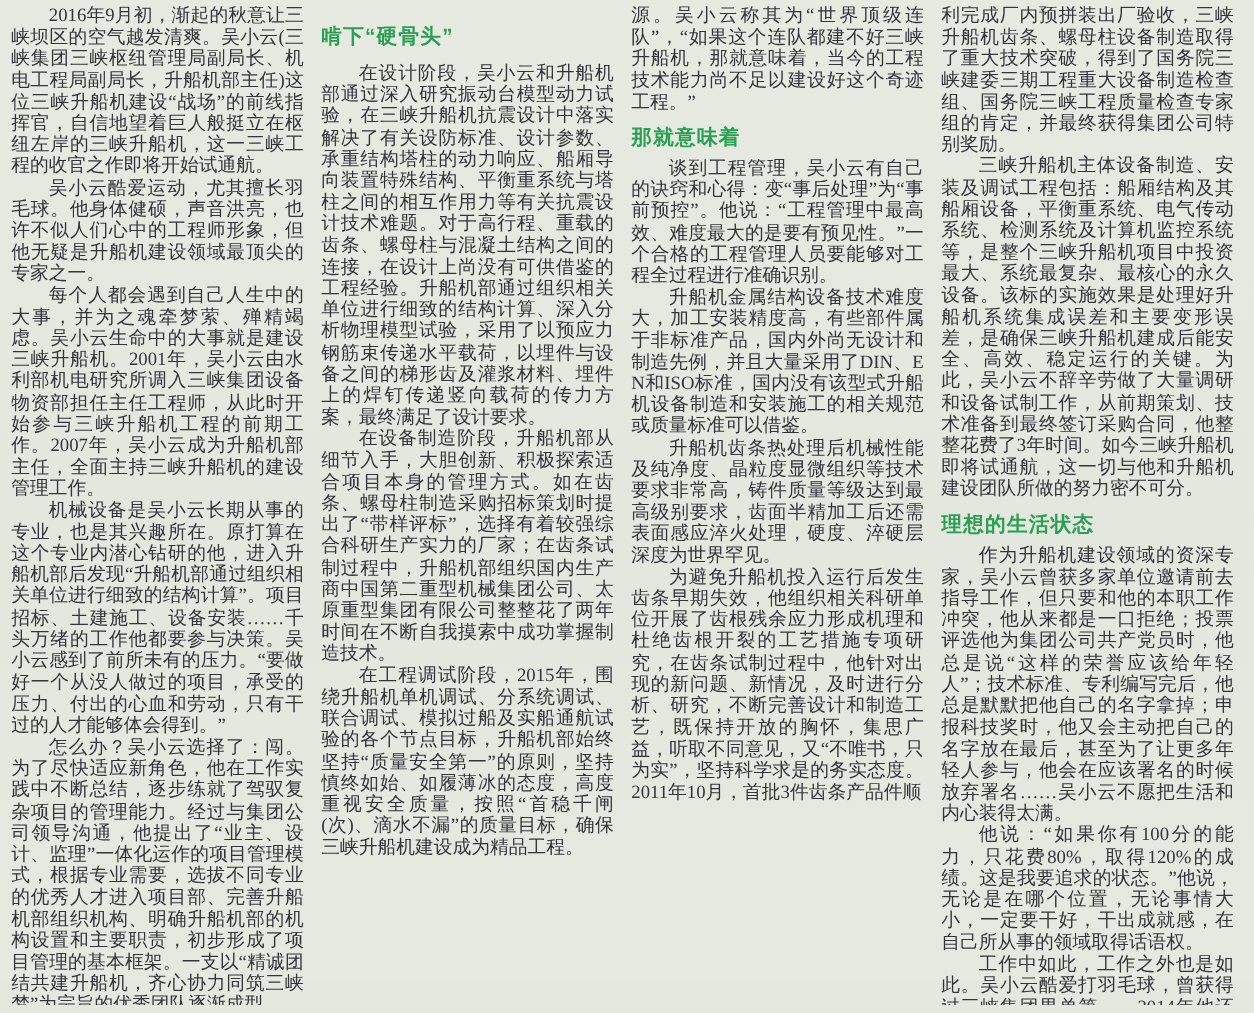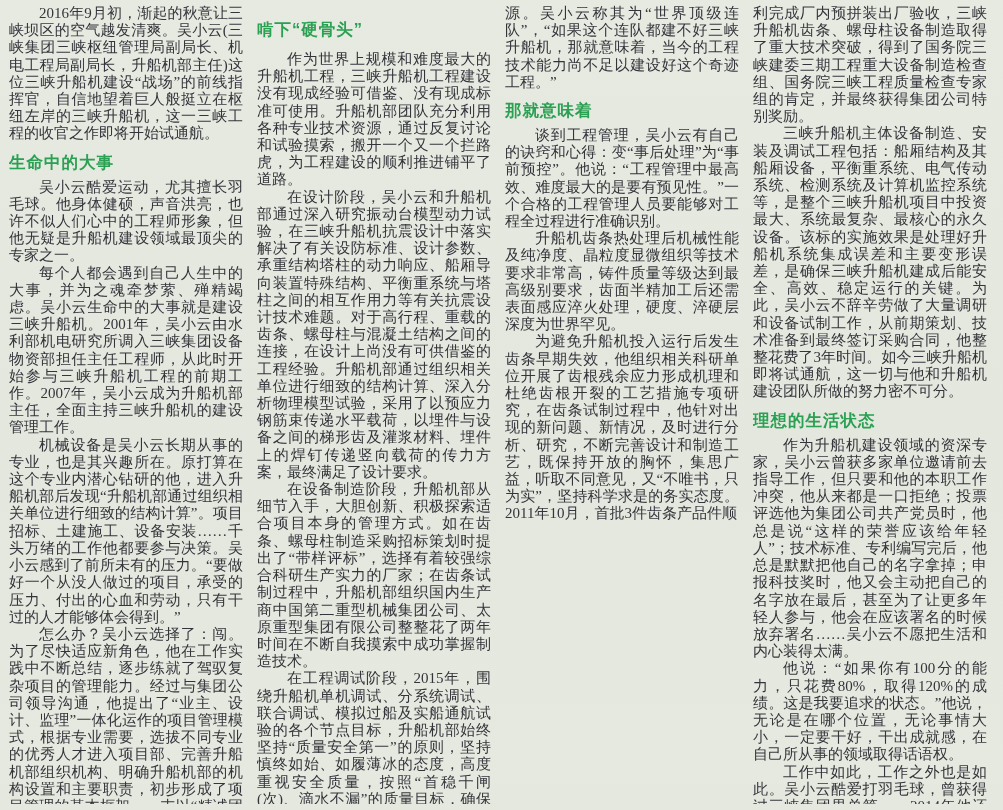--- a/index.html
+++ b/index.html
@@ -56,37 +56,36 @@
     margin-top: 14px;
     margin-bottom: 12px;
   }
 </style>
 </head>
 <body>
 
 <div class="page">
   <div class="col">
       <p>2016年9月初，渐起的秋意让三峡坝区的空气越发清爽。吴小云(三峡集团三峡枢纽管理局副局长、机电工程局副局长，升船机部主任)这位三峡升船机建设“战场”的前线指挥官，自信地望着巨人般挺立在枢纽左岸的三峡升船机，这一三峡工程的收官之作即将开始试通航。</p>
-      <h2>生命中的大事</h2>
       <p>吴小云酷爱运动，尤其擅长羽毛球。他身体健硕，声音洪亮，也许不似人们心中的工程师形象，但他无疑是升船机建设领域最顶尖的专家之一。</p>
       <p>每个人都会遇到自己人生中的大事，并为之魂牵梦萦、殚精竭虑。吴小云生命中的大事就是建设三峡升船机。2001年，吴小云由水利部机电研究所调入三峡集团设备物资部担任主任工程师，从此时开始参与三峡升船机工程的前期工作。2007年，吴小云成为升船机部主任，全面主持三峡升船机的建设管理工作。</p>
       <p>机械设备是吴小云长期从事的专业，也是其兴趣所在。原打算在这个专业内潜心钻研的他，进入升船机部后发现“升船机部通过组织相关单位进行细致的结构计算”。项目招标、土建施工、设备安装……千头万绪的工作他都要参与决策。吴小云感到了前所未有的压力。“要做好一个从没人做过的项目，承受的压力、付出的心血和劳动，只有干过的人才能够体会得到。”</p>
       <p>怎么办？吴小云选择了：闯。为了尽快适应新角色，他在工作实践中不断总结，逐步练就了驾驭复杂项目的管理能力。经过与集团公司领导沟通，他提出了“业主、设计、监理”一体化运作的项目管理模式，根据专业需要，选拔不同专业的优秀人才进入项目部、完善升船机部组织机构、明确升船机部的机构设置和主要职责，初步形成了项目管理的基本框架。一支以“精诚团结共建升船机，齐心协力同筑三峡梦”为宗旨的优秀团队逐渐成型。</p>
     </div>
   <div class="col">
       <h2 class="first">啃下“硬骨头”</h2>
-      <p>作为世界上规模和难度最大的升船机工程，三峡升船机工程建设没有现成经验可借鉴、没有现成标准可使用。升船机部团队充分利用各种专业技术资源，通过反复讨论和试验摸索，搬开一个又一个拦路虎，为工程建设的顺利推进铺平了道路。</p>
       <p>在设计阶段，吴小云和升船机部通过深入研究振动台模型动力试验，在三峡升船机抗震设计中落实解决了有关设防标准、设计参数、承重结构塔柱的动力响应、船厢导向装置特殊结构、平衡重系统与塔柱之间的相互作用力等有关抗震设计技术难题。对于高行程、重载的齿条、螺母柱与混凝土结构之间的连接，在设计上尚没有可供借鉴的工程经验。升船机部通过组织相关单位进行细致的结构计算、深入分析物理模型试验，采用了以预应力钢筋束传递水平载荷，以埋件与设备之间的梯形齿及灌浆材料、埋件上的焊钉传递竖向载荷的传力方案，最终满足了设计要求。</p>
       <p>在设备制造阶段，升船机部从细节入手，大胆创新、积极探索适合项目本身的管理方式。如在齿条、螺母柱制造采购招标策划时提出了“带样评标”，选择有着较强综合科研生产实力的厂家；在齿条试制过程中，升船机部组织国内生产商中国第二重型机械集团公司、太原重型集团有限公司整整花了两年时间在不断自我摸索中成功掌握制造技术。</p>
       <p>在工程调试阶段，2015年，围绕升船机单机调试、分系统调试、联合调试、模拟过船及实船通航试验的各个节点目标，升船机部始终坚持“质量安全第一”的原则，坚持慎终如始、如履薄冰的态度，高度重视安全质量，按照“首稳千闸(次)、滴水不漏”的质量目标，确保三峡升船机建设成为精品工程。</p>
     </div>
   <div class="col">
       <p class="cont">源。吴小云称其为“世界顶级连队”，“如果这个连队都建不好三峡升船机，那就意味着，当今的工程技术能力尚不足以建设好这个奇迹工程。”</p>
       <h2>那就意味着</h2>
       <p>谈到工程管理，吴小云有自己的诀窍和心得：变“事后处理”为“事前预控”。他说：“工程管理中最高效、难度最大的是要有预见性。”一个合格的工程管理人员要能够对工程全过程进行准确识别。</p>
+      <p>升船机金属结构设备技术难度大，加工安装精度高，有些部件属于非标准产品，国内外尚无设计和制造先例，并且大量采用了DIN、EN和ISO标准，国内没有该型式升船机设备制造和安装施工的相关规范或质量标准可以借鉴。</p>
       <p>升船机齿条热处理后机械性能及纯净度、晶粒度显微组织等技术要求非常高，铸件质量等级达到最高级别要求，齿面半精加工后还需表面感应淬火处理，硬度、淬硬层深度为世界罕见。</p>
       <p>为避免升船机投入运行后发生齿条早期失效，他组织相关科研单位开展了齿根残余应力形成机理和杜绝齿根开裂的工艺措施专项研究，在齿条试制过程中，他针对出现的新问题、新情况，及时进行分析、研究，不断完善设计和制造工艺，既保持开放的胸怀，集思广益，听取不同意见，又“不唯书，只为实”，坚持科学求是的务实态度。2011年10月，首批3件齿条产品件顺</p>
     </div>
   <div class="col">
       <p class="cont">利完成厂内预拼装出厂验收，三峡升船机齿条、螺母柱设备制造取得了重大技术突破，得到了国务院三峡建委三期工程重大设备制造检查组、国务院三峡工程质量检查专家组的肯定，并最终获得集团公司特别奖励。</p>
       <p>三峡升船机主体设备制造、安装及调试工程包括：船厢结构及其船厢设备，平衡重系统、电气传动系统、检测系统及计算机监控系统等，是整个三峡升船机项目中投资最大、系统最复杂、最核心的永久设备。该标的实施效果是处理好升船机系统集成误差和主要变形误差，是确保三峡升船机建成后能安全、高效、稳定运行的关键。为此，吴小云不辞辛劳做了大量调研和设备试制工作，从前期策划、技术准备到最终签订采购合同，他整整花费了3年时间。如今三峡升船机即将试通航，这一切与他和升船机建设团队所做的努力密不可分。</p>
       <h2>理想的生活状态</h2>
       <p>作为升船机建设领域的资深专家，吴小云曾获多家单位邀请前去指导工作，但只要和他的本职工作冲突，他从来都是一口拒绝；投票评选他为集团公司共产党员时，他总是说“这样的荣誉应该给年轻人”；技术标准、专利编写完后，他总是默默把他自己的名字拿掉；申报科技奖时，他又会主动把自己的名字放在最后，甚至为了让更多年轻人参与，他会在应该署名的时候放弃署名……吴小云不愿把生活和内心装得太满。</p>
       <p>他说：“如果你有100分的能力，只花费80%，取得120%的成绩。这是我要追求的状态。”他说，无论是在哪个位置，无论事情大小，一定要干好，干出成就感，在自己所从事的领域取得话语权。</p>
       <p>工作中如此，工作之外也是如此。吴小云酷爱打羽毛球，曾获得过三峡集团男单第一。2014年他还取得了宜昌市50岁以上组羽毛球男单第一。“这个我是有证书和奖牌的！”吴小云爽朗、自豪地笑道。</p>

